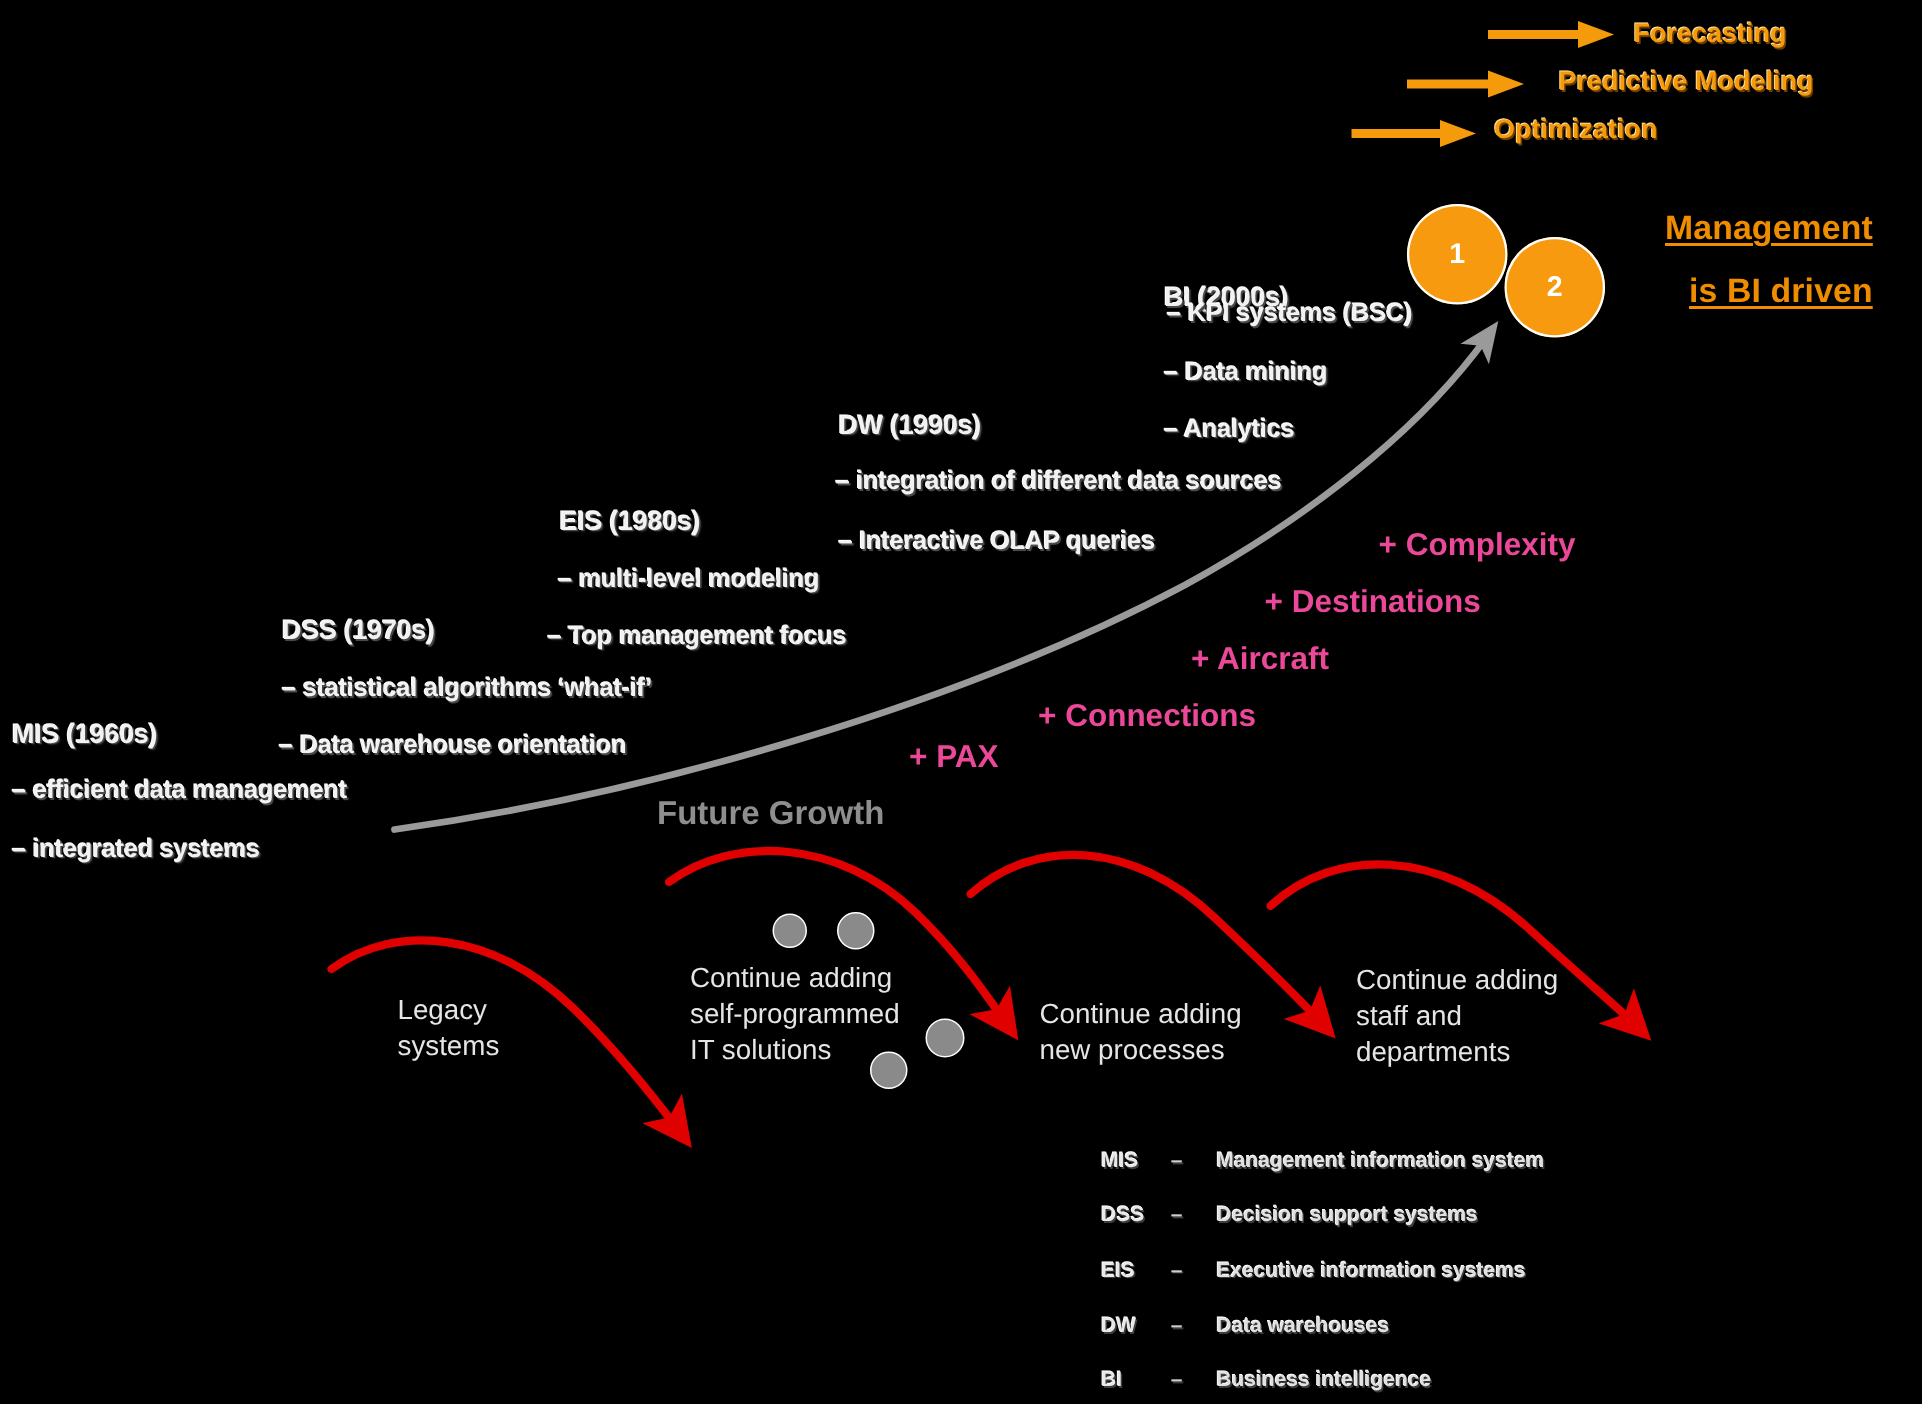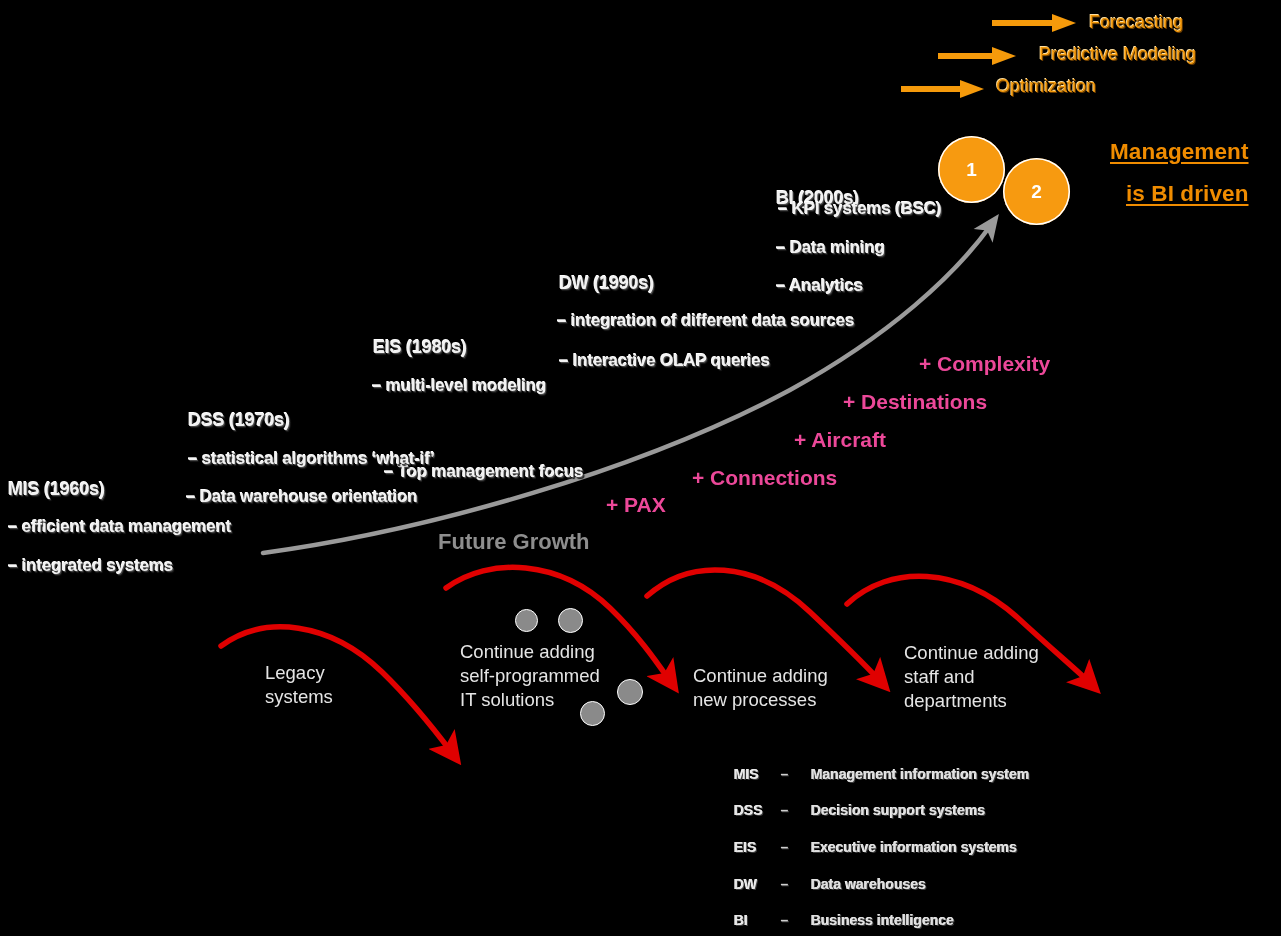--- a/index.html
+++ b/index.html
@@ -29,21 +29,21 @@
     text-shadow:
       1px 1px 0 #4a4a4a,
       1.6px 1.6px 1px #1a1a1a,
       -0.6px -0.6px 0 #ffffff;
   }
   .tech.head { font-size: 18px; }
 
   
   .orange-lbl {
     color: #f59a0b;
-    font-weight: normal;
+    font-weight: bold;
     font-size: 18px;
     white-space: nowrap;
     text-shadow:
       1px 1px 0 #6b3d00,
       -0.7px -0.7px 0 #ffe0a0;
   }
   
   .title-line {
     color: #f08c00;
     font-weight: bold;
@@ -186,21 +186,21 @@
   <div class="abs tech" style="left:778px; top:199px;">–  KPI systems (BSC)</div>
   <div class="abs tech" style="left:776px; top:238px;">– Data mining</div>
   <div class="abs tech" style="left:776px; top:276px;">– Analytics</div>
 
   <div class="abs tech head" style="left:559px; top:273px;">DW (1990s)</div>
   <div class="abs tech" style="left:557px; top:311px;">–  integration of different data sources</div>
   <div class="abs tech" style="left:559px; top:351px;">– Interactive OLAP queries</div>
 
   <div class="abs tech head" style="left:373px; top:337px;">EIS (1980s)</div>
   <div class="abs tech" style="left:372px; top:376px;">– multi-level modeling</div>
-  <div class="abs tech" style="left:384px; top:414px;margin-top:48px;">– Top management focus</div>
+  <div class="abs tech" style="left:365px; top:414px;">– Top management focus</div>
 
   <div class="abs tech head" style="left:188px; top:410px;">DSS (1970s)</div>
   <div class="abs tech" style="left:188px; top:449px;">– statistical algorithms ‘what-if’</div>
   <div class="abs tech" style="left:186px; top:487px;">– Data warehouse orientation</div>
 
   <div class="abs tech head" style="left:8px; top:479px;">MIS (1960s)</div>
   <div class="abs tech" style="left:8px; top:517px;">– efficient data management</div>
   <div class="abs tech" style="left:8px; top:556px;">– integrated systems</div>
 
   <div class="abs driver" style="left:919px; top:352px;">+ Complexity</div>

